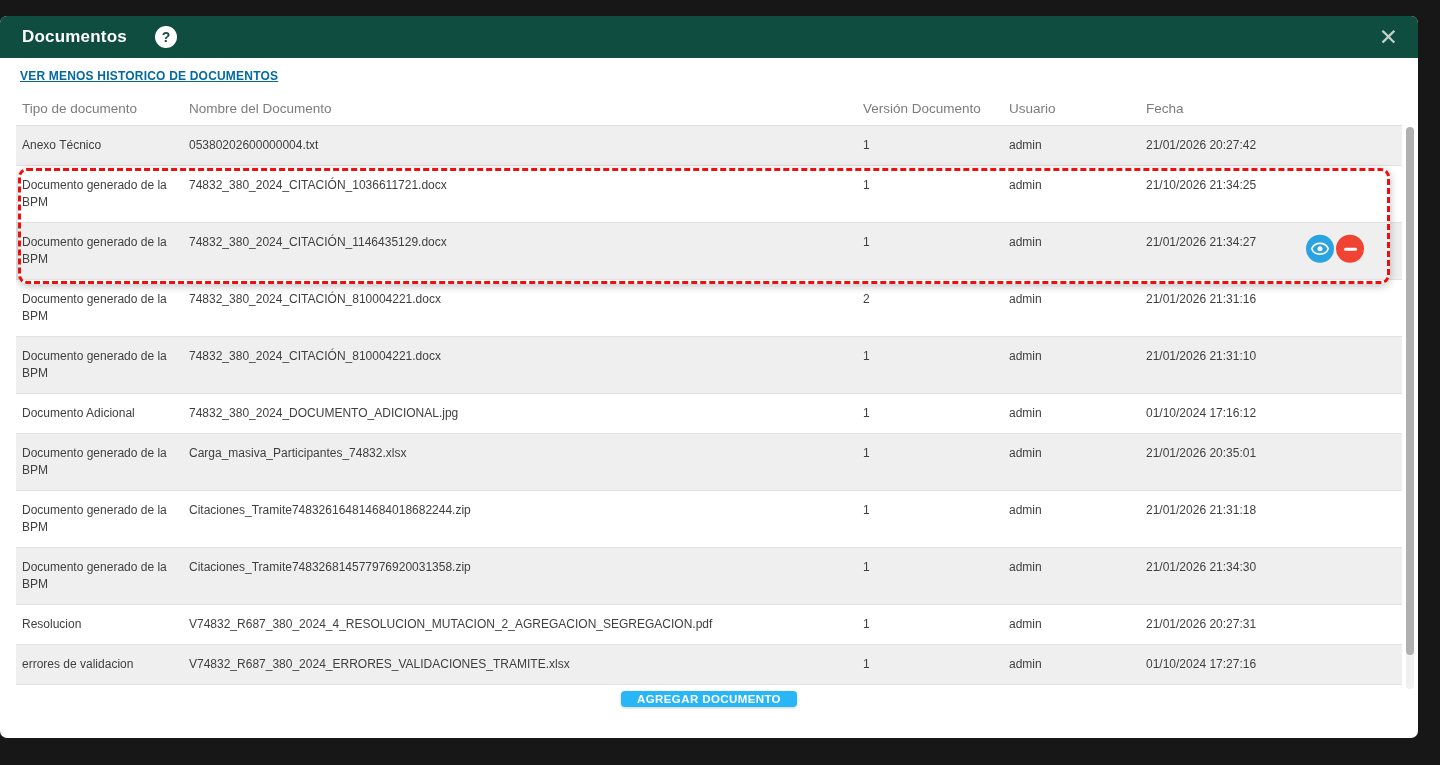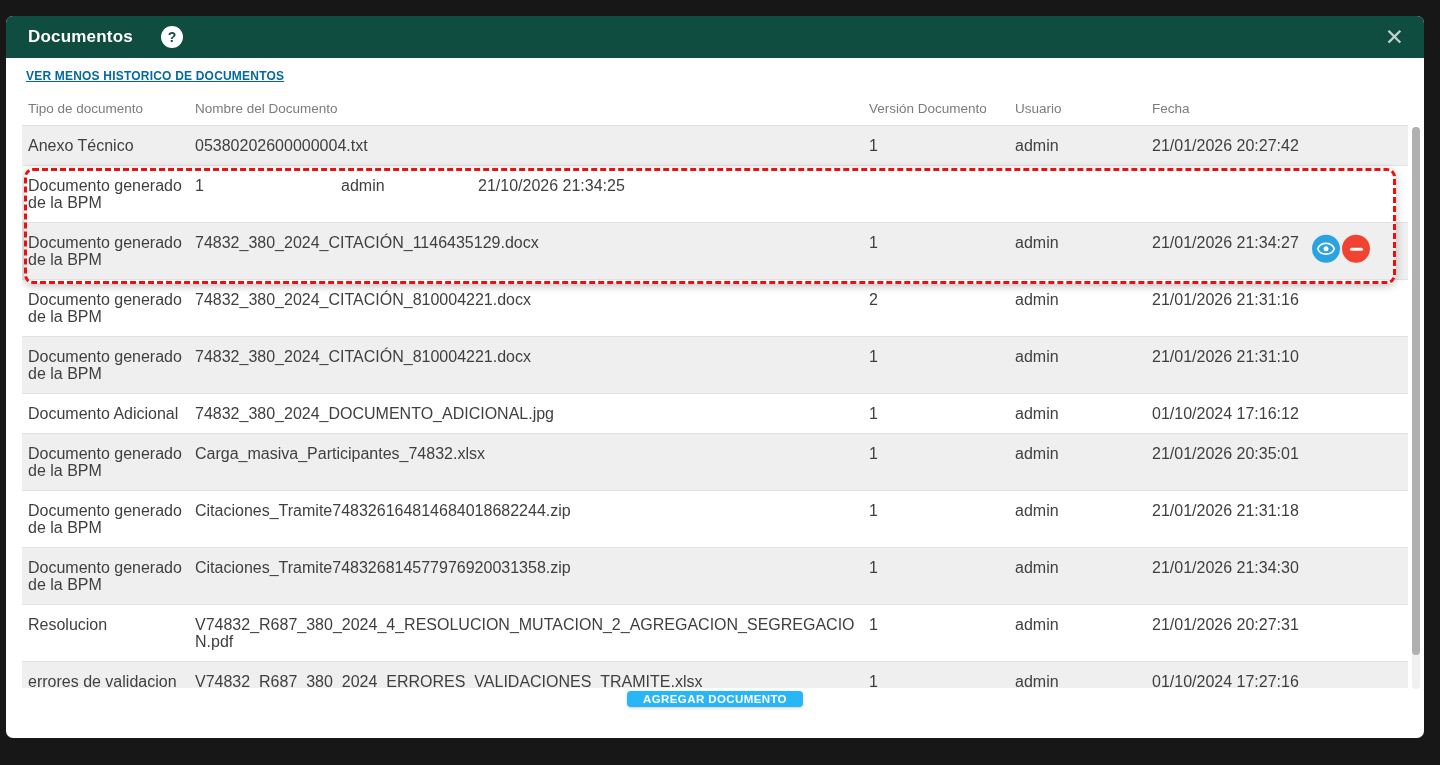--- a/index.html
+++ b/index.html
@@ -4,21 +4,21 @@
 <style>
   * { margin: 0; padding: 0; box-sizing: border-box; }
   html, body { width: 1440px; height: 765px; overflow: hidden; }
   body {
     background: #171717;
     font-family: "Liberation Sans", "DejaVu Sans", sans-serif;
     position: relative;
   }
   .modal {
     position: absolute;
-    left: 6px; top: 16px;
+    left: 0; top: 16px;
     width: 1418px; height: 722px;
     background: #ffffff;
     border-radius: 7px;
     overflow: hidden;
     display: flex; flex-direction: column;
   }
   .modal-header {
     height: 42px; flex: 0 0 42px;
     background: #0e4d40;
     display: flex; align-items: center;
@@ -73,21 +73,21 @@
   }
   .trow {
     display: flex;
     border-bottom: 1px solid #e2e2e2;
     position: relative;
     background: #ffffff;
   }
   .trow.stripe { background: #efefef; }
   .cell {
     padding-top: 11px; padding-bottom: 11px;
-    font-size: 16px; line-height: 17px; color: #3f3f3f;
+    font-size: 12px; line-height: 17px; color: #3f3f3f;
     word-wrap: break-word;
   }
   .highlight-box {
     position: absolute;
     left: 2px; right: 12px;
     border: 3px dashed #ee0e0e;
     border-radius: 9px;
     pointer-events: none;
     box-shadow: 0 2px 8px rgba(0,0,0,0.25);
     z-index: 3;
@@ -165,20 +165,21 @@
       <div class="trow stripe">
     <div class="cell c1">Anexo Técnico</div>
     <div class="cell c2">05380202600000004.txt</div>
     <div class="cell c3">1</div>
     <div class="cell c4">admin</div>
     <div class="cell c5">21/01/2026 20:27:42</div>
 
   </div>
           <div class="trow highlighted">
     <div class="cell c1">Documento generado de la BPM</div>
+    <div class="cell c2">74832_380_2024_CITACIÓN_1036611721.docx</div>
     <div class="cell c3">1</div>
     <div class="cell c4">admin</div>
     <div class="cell c5">21/10/2026 21:34:25</div>
 
   </div>
           <div class="trow stripe highlighted">
     <div class="cell c1">Documento generado de la BPM</div>
     <div class="cell c2">74832_380_2024_CITACIÓN_1146435129.docx</div>
     <div class="cell c3">1</div>
     <div class="cell c4">admin</div>

